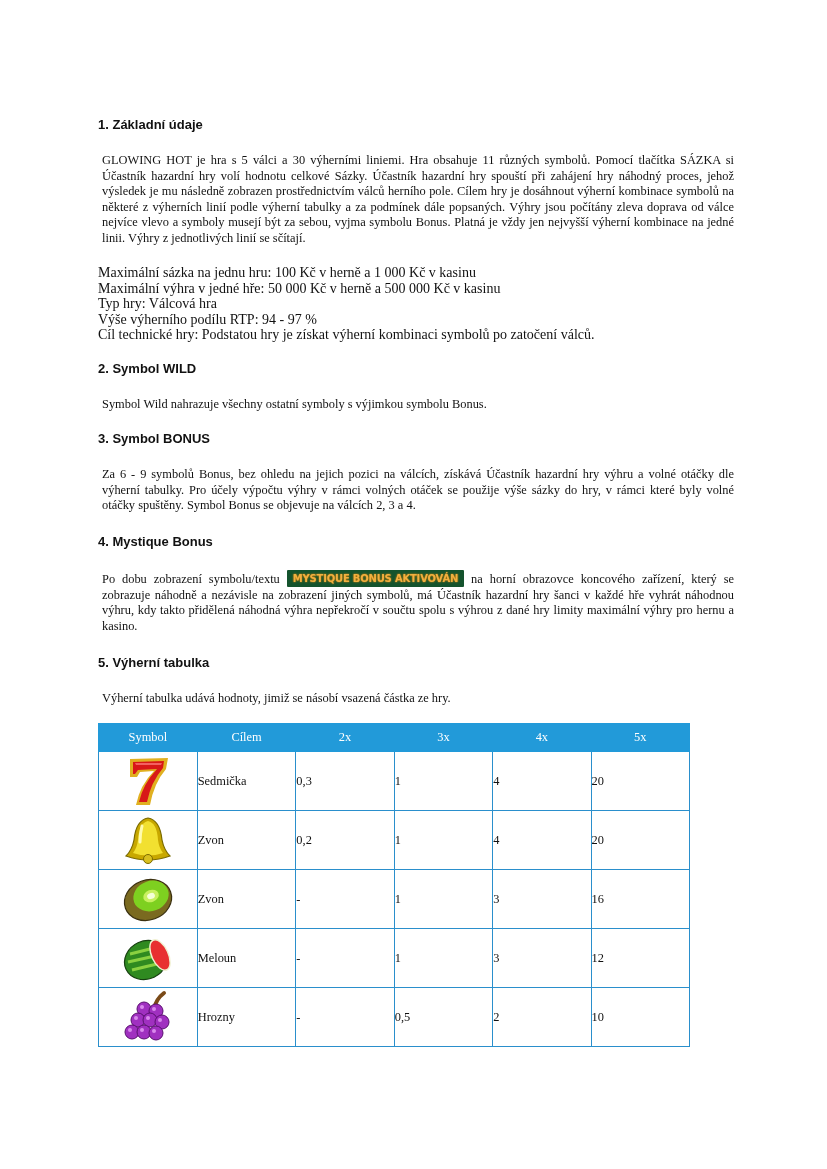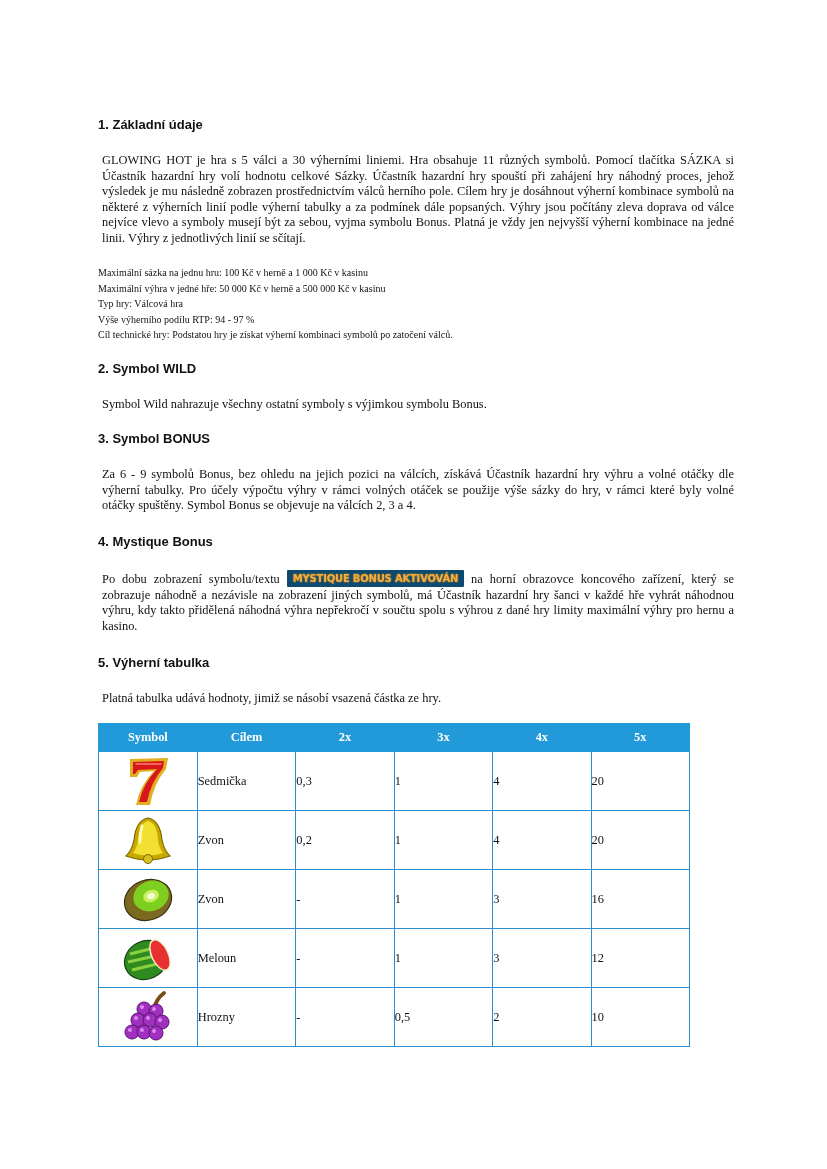--- a/index.html
+++ b/index.html
@@ -4,29 +4,29 @@
 <style>
   html, body { margin: 0; padding: 0; background: #ffffff; }
   body { width: 827px; height: 1169px; position: relative; overflow: hidden;
          font-family: "Liberation Serif", "DejaVu Serif", serif; color: #111; }
   .page { position: absolute; left: 98px; top: 0; width: 632px; }
   h2 { font-family: Liberation Sans, sans-serif; font-weight: bold; font-size: 13px;
        margin: 0; position: absolute; left: 0; white-space: nowrap; }
   p.body { font-size: 12.4px; line-height: 15.6px; margin: 0; position: absolute; left: 4px;
            width: 632px; text-align: justify; }
   p.body.last { text-align-last: left; }
-  .infolist { position: absolute; left: 0; font-size: 10px; line-height: 15.6px; }
+  .infolist { position: absolute; left: 0; font-size: 14px; line-height: 15.6px; }
   .infolist div { white-space: nowrap; }
-  .banner { display: inline-block; background: #0c4a6e; color: #f0b040;
+  .banner { display: inline-block; background: #14532d; color: #f0b040;
             font-family: "DejaVu Sans", "Liberation Sans", sans-serif; font-weight: bold;
             font-size: 10px; letter-spacing: -0.2px; padding: 2px 6px 2px 6px; vertical-align: 1px;
             text-shadow: 0 0 2px #ff8a00; line-height: 13px; border-radius: 1px; }
   table.pay { position: absolute; left: 98px; top: 723px; border-collapse: collapse;
               width: 592px; font-family: "Liberation Serif", serif; font-size: 12.4px; }
-  table.pay th { background: #229ad9; color: #fff; font-weight: bold; height: 27px;
+  table.pay th { background: #229ad9; color: #fff; font-weight: normal; height: 27px;
                  border: 1px solid #229ad9; padding: 0; text-align: center; font-size: 12.4px; }
   table.pay td { border: 1px solid #2a8fcc; height: 58px; padding: 0; 
                  vertical-align: middle; width: 98px; }
   .sym { width: 56px; height: 56px; display: block; margin: 0 auto; }
 </style>
 </head>
 <body>
 
 <div class="page">
   <h2 style="top:117px">1. Základní údaje</h2>
@@ -43,21 +43,21 @@
   <h2 style="top:361px">2. Symbol WILD</h2>
   <p class="body last" style="top:397px">Symbol Wild nahrazuje všechny ostatní symboly s výjimkou symbolu Bonus.</p>
 
   <h2 style="top:431px">3. Symbol BONUS</h2>
   <p class="body last" style="top:467px">Za 6 - 9 symbolů Bonus, bez ohledu na jejich pozici na válcích, získává Účastník hazardní hry výhru a volné otáčky dle výherní tabulky. Pro účely výpočtu výhry v rámci volných otáček se použije výše sázky do hry, v rámci které byly volné otáčky spuštěny. Symbol Bonus se objevuje na válcích 2, 3 a 4.</p>
 
   <h2 style="top:534px">4. Mystique Bonus</h2>
   <p class="body last" style="top:570px"><span>Po dobu zobrazení symbolu/textu</span> <span class="banner">MYSTIQUE BONUS AKTIVOVÁN</span> <span>na horní obrazovce koncového zařízení, který se zobrazuje náhodně a nezávisle na zobrazení jiných symbolů, má Účastník hazardní hry šanci v každé hře vyhrát náhodnou výhru, kdy takto přidělená náhodná výhra nepřekročí v součtu spolu s výhrou z dané hry limity maximální výhry pro hernu a kasino.</span></p>
 
   <h2 style="top:655px">5. Výherní tabulka</h2>
-  <p class="body last" style="top:691px">Platná tabulka udává hodnoty, jimiž se násobí vsazená částka ze hry.</p>
+  <p class="body last" style="top:691px">Výherní tabulka udává hodnoty, jimiž se násobí vsazená částka ze hry.</p>
 </div>
 
 <table class="pay">
   <thead>
     <tr>
       <th>Symbol</th>
       <th>Cílem</th>
       <th>2x</th>
       <th>3x</th>
       <th>4x</th>

